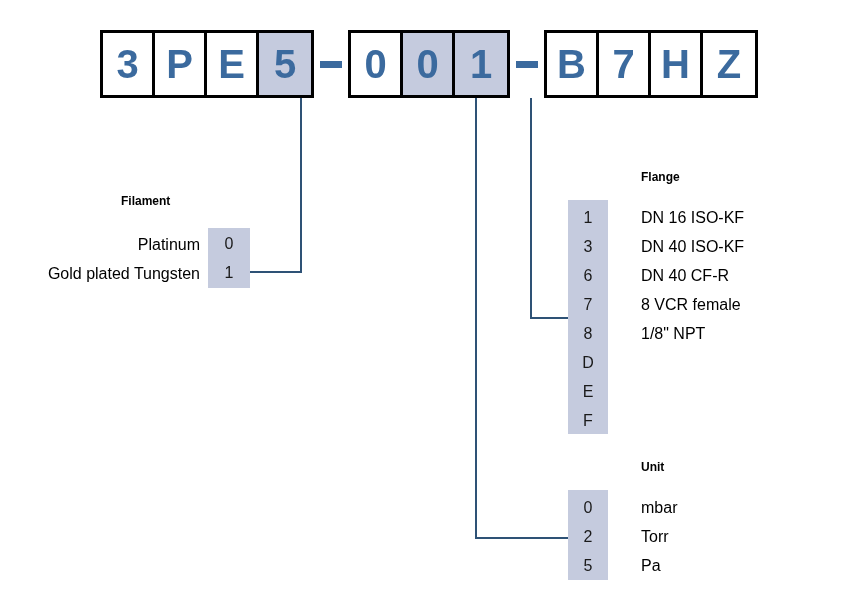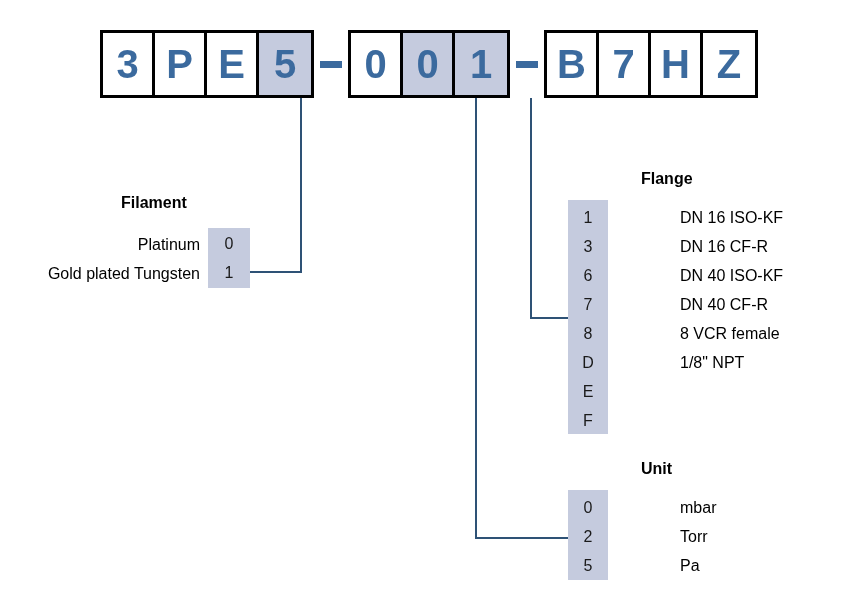--- a/index.html
+++ b/index.html
@@ -65,21 +65,21 @@
   .conn {
     position: absolute;
     background: #2E5276;
   }
   .conn.v { width: 2px; }
   .conn.h { height: 2px; }
 
   
   .sect-title {
     position: absolute;
-    font-size: 16px;
+    font-size: 12px;
     font-weight: bold;
     color: #000000;
     white-space: nowrap;
   }
 
   
   .code-col {
     position: absolute;
     background: #C5CBDE;
     box-sizing: border-box;
@@ -89,21 +89,20 @@
     display: flex;
     align-items: center;
     justify-content: center;
     font-size: 16px;
     color: #1a1a1a;
   }
 
   
   .desc-col {
     position: absolute;
-    margin-left: 39px;
   }
   .desc-col .dcell {
     height: 29px;
     display: flex;
     align-items: center;
     font-size: 16px;
     color: #000000;
     white-space: nowrap;
   }
 
@@ -188,21 +187,20 @@
   <div class="ccell">6</div>
   <div class="ccell">7</div>
   <div class="ccell">8</div>
   <div class="ccell">D</div>
   <div class="ccell">E</div>
   <div class="ccell">F</div>
 </div>
 
 <div class="desc-col" style="left:641px; top:203px;">
   <div class="dcell">DN 16 ISO-KF</div>
-  <div class="dcell">DN 16 CF-R</div>
   <div class="dcell">DN 40 ISO-KF</div>
   <div class="dcell">DN 40 CF-R</div>
   <div class="dcell">8 VCR female</div>
   <div class="dcell">1/8" NPT</div>
 </div>
 
 <div class="sect-title" style="left:641px; top:460px;">Unit</div>
 
 <div class="code-col" style="left:568px; top:490px; width:40px; height:90px; padding-top:3px;">
   <div class="ccell">0</div>

